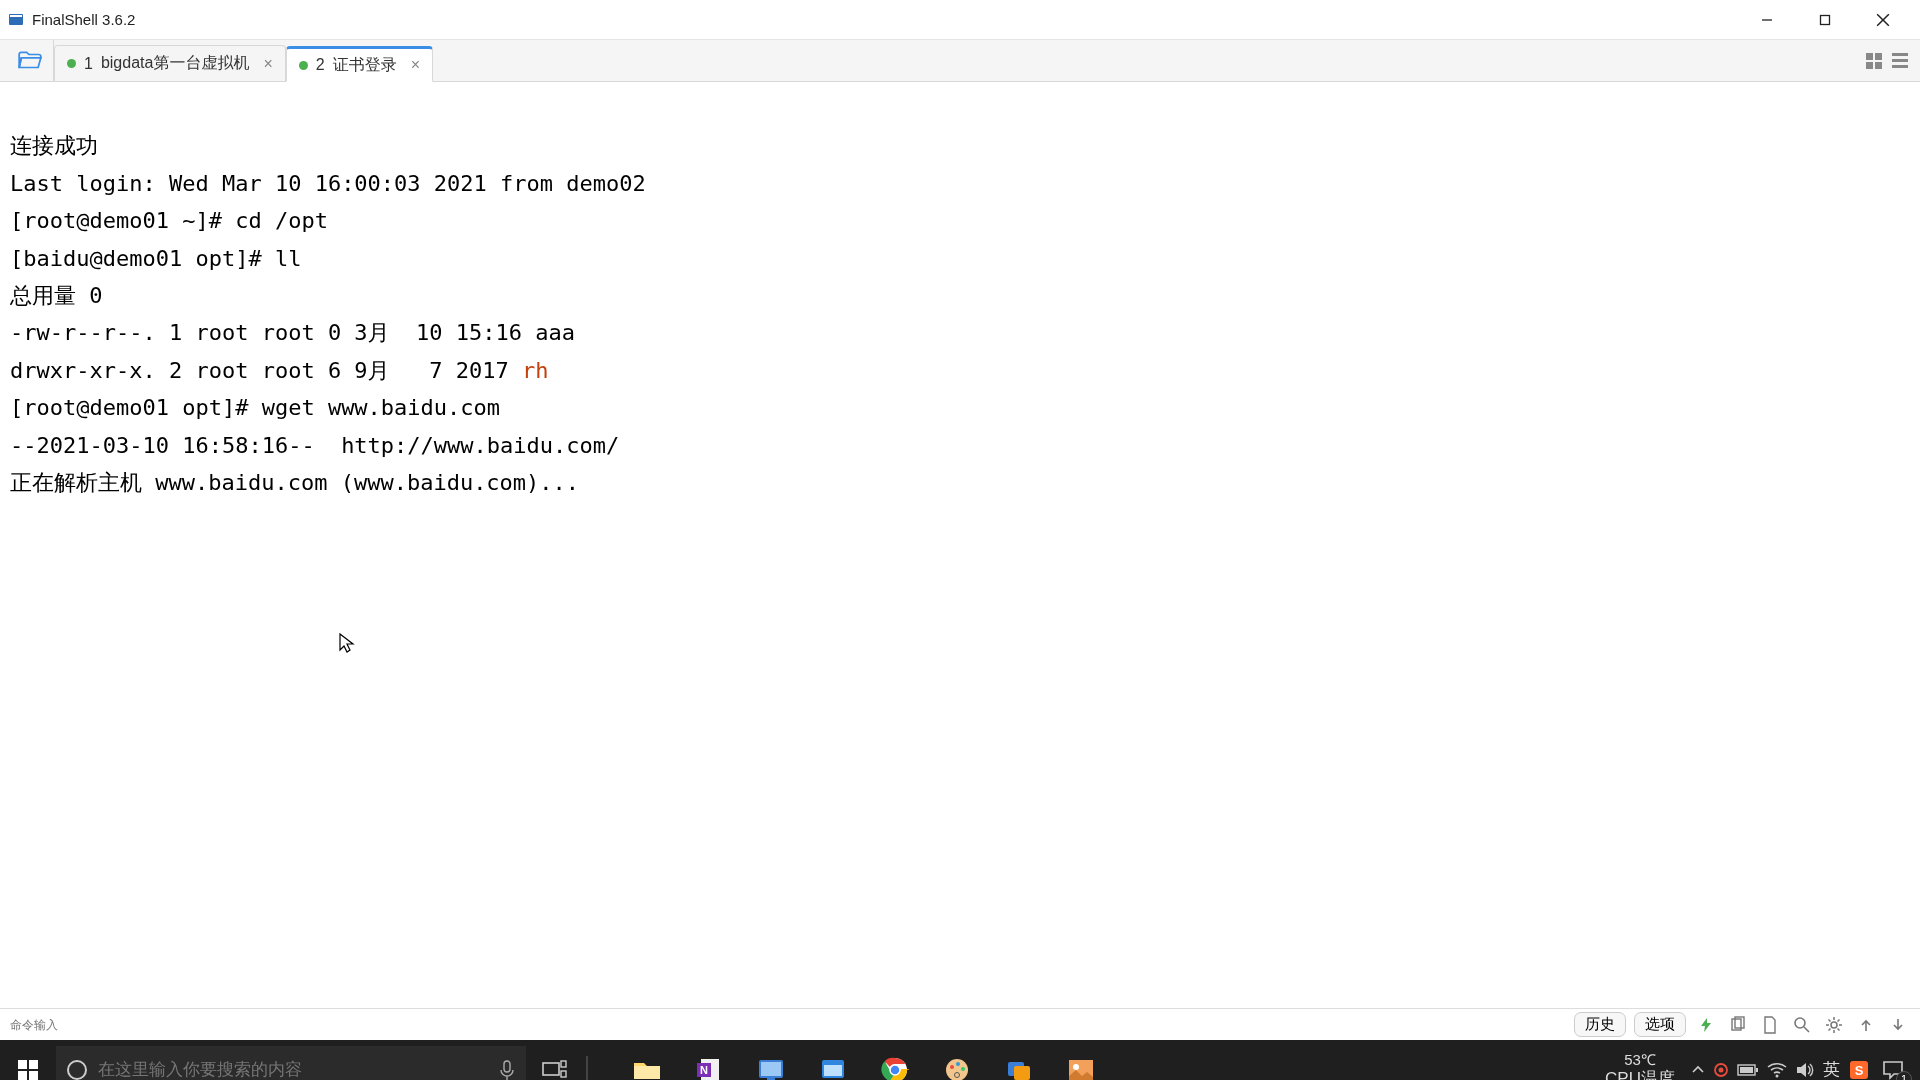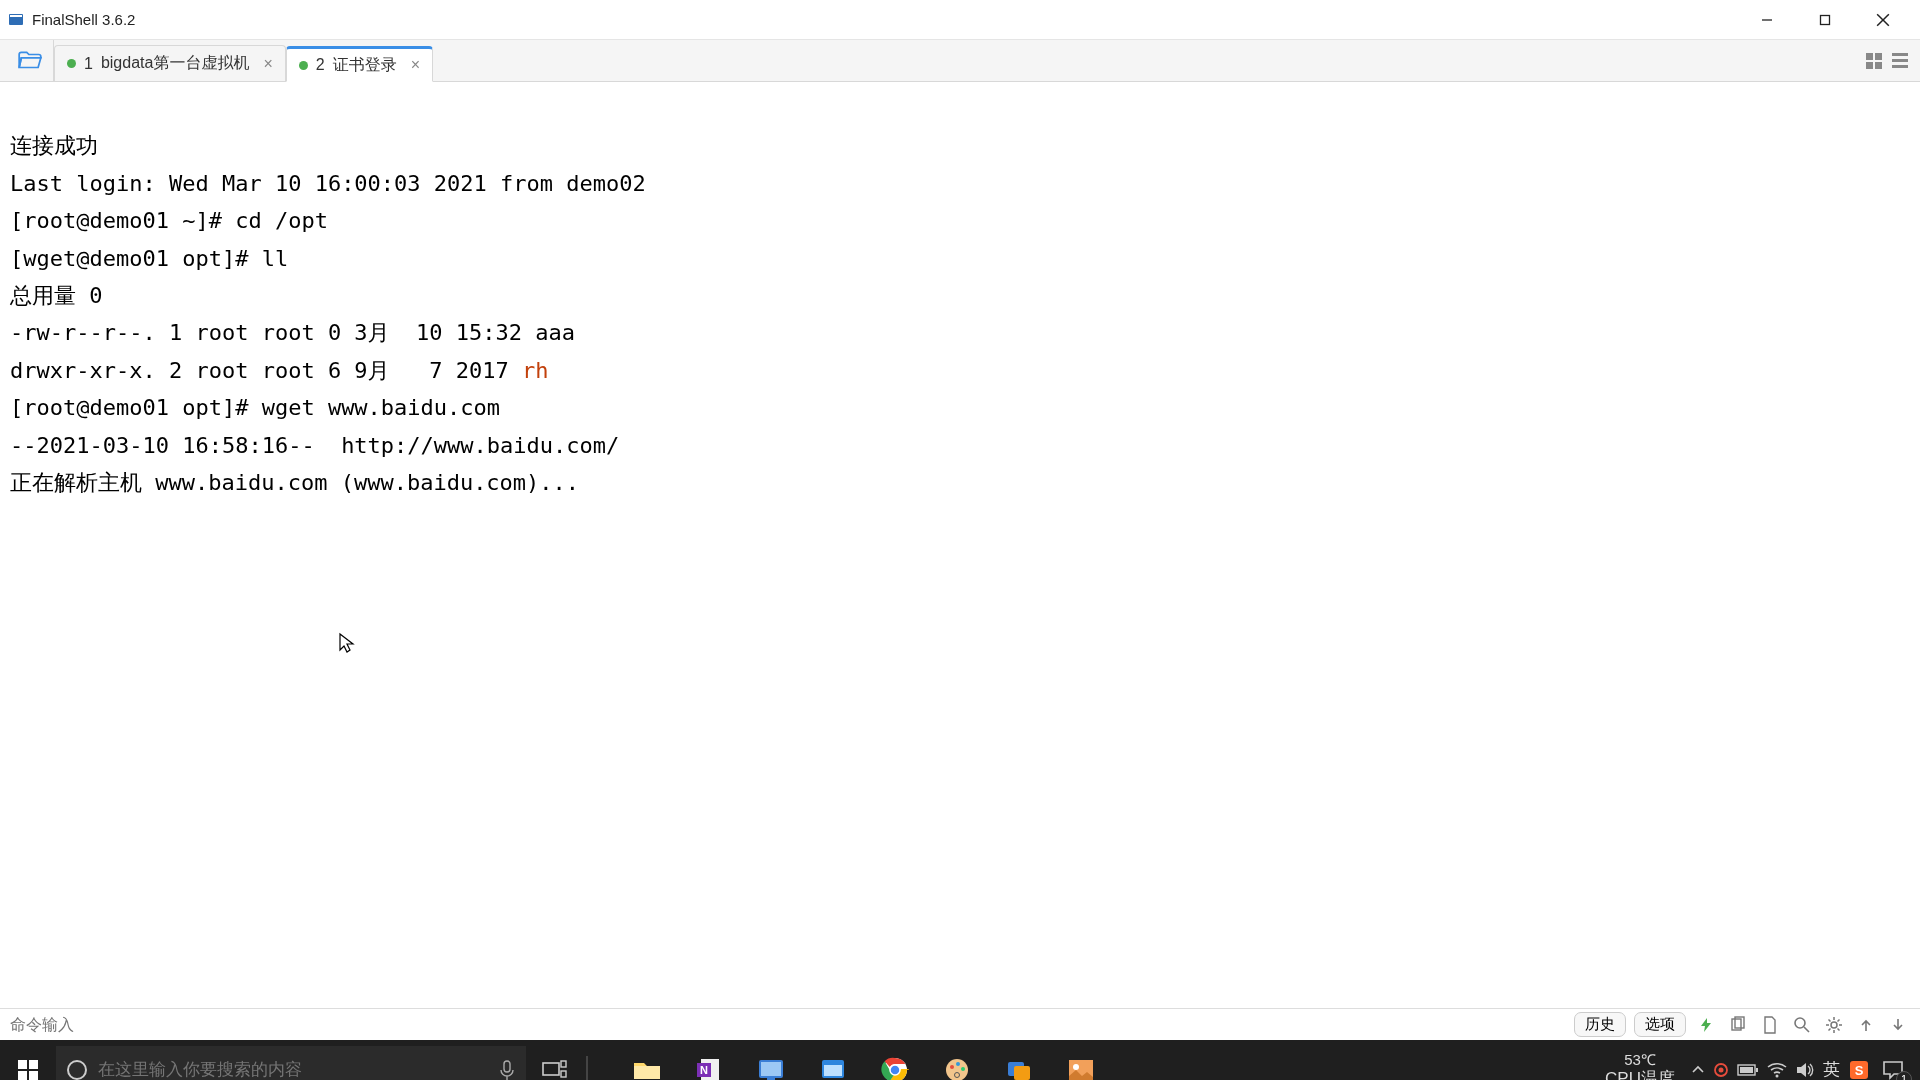--- a/index.html
+++ b/index.html
@@ -134,21 +134,21 @@
   height: 32px;
   display: flex; align-items: center;
   border-top: 1px solid #ddd;
   padding: 0 10px;
   background: #fff;
 }
 .cmdbar input {
   flex: 1;
   border: none;
   outline: none;
-  font-size: 16px;
+  font-size: 12px;
   color: #0f766e;
 }
 .cmdbar .btns {
   display: flex; align-items: center; gap: 8px;
 }
 .cmdbar .text-btn {
   border: 1px solid #ccc;
   padding: 2px 10px;
   font-size: 15px;
   background: #f7f7f7;
@@ -312,23 +312,23 @@
             <span></span>
           </div>
       </div>
     </div>
   </div>
 
   <div class="terminal">
 <span>连接成功</span>
 <span>Last login: Wed Mar 10 16:00:03 2021 from demo02</span>
 <span>[root@demo01 ~]# cd /opt</span>
-<span>[wget@demo01 opt]# ll</span>
+<span>[baidu@demo01 opt]# ll</span>
 <span>总用量 0</span>
-<span>-rw-r--r--. 1 root root 0 3月  10 15:32 aaa</span>
+<span>-rw-r--r--. 1 root root 0 3月  10 15:16 aaa</span>
 <span><span>drwxr-xr-x. 2 root root 6 9月   7 2017 </span><span class="blue">rh</span></span>
 <span>[root@demo01 opt]# wget www.baidu.com</span>
 <span>--2021-03-10 16:58:16--  http://www.baidu.com/</span>
 <span>正在解析主机 www.baidu.com (www.baidu.com)...</span>
     <svg class="cursor-arrow" width="18" height="22" viewBox="0 0 18 22">
         <path d="M2 2 L2 18 L6 14 L9 20 L12 18 L9 12 L15 12 Z" fill="#fff" stroke="#000" stroke-width="1.2"></path>
       </svg>
   </div>
 
   <div class="cmdbar">

